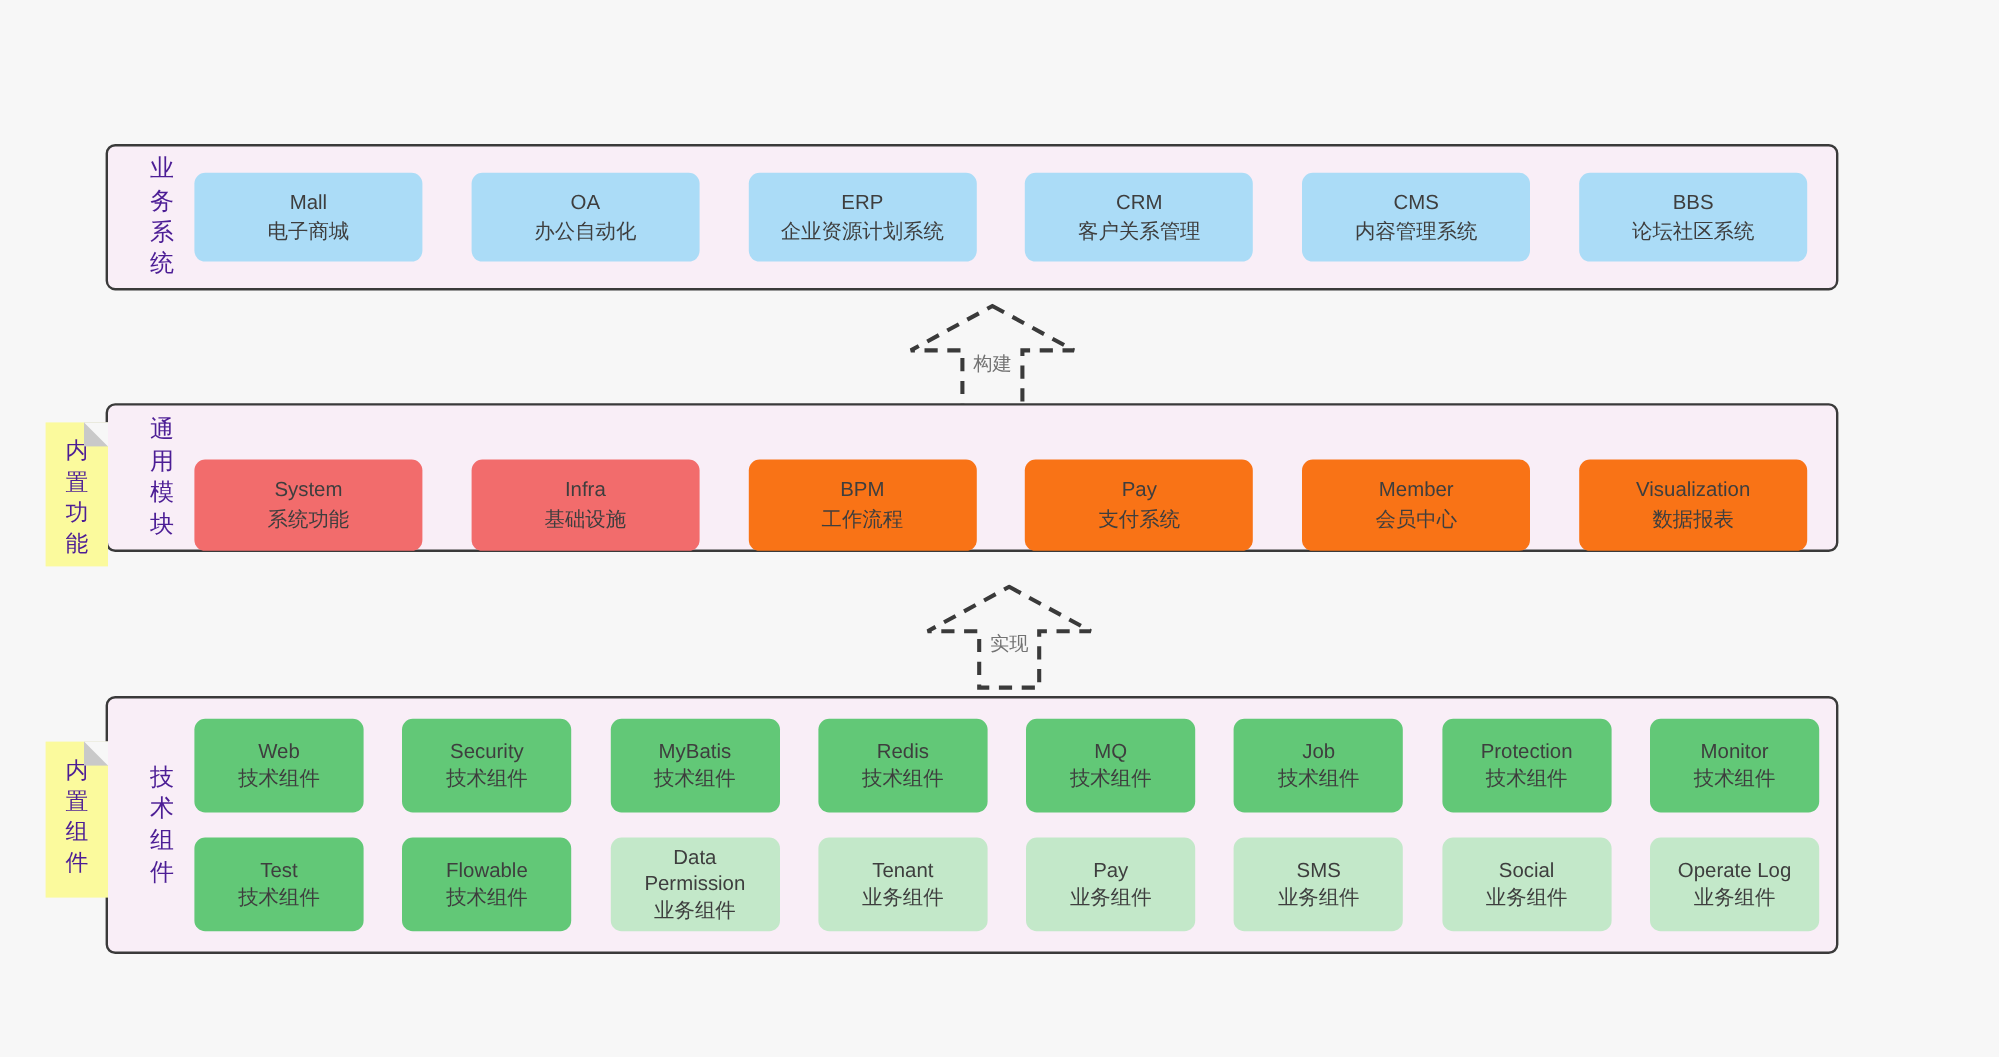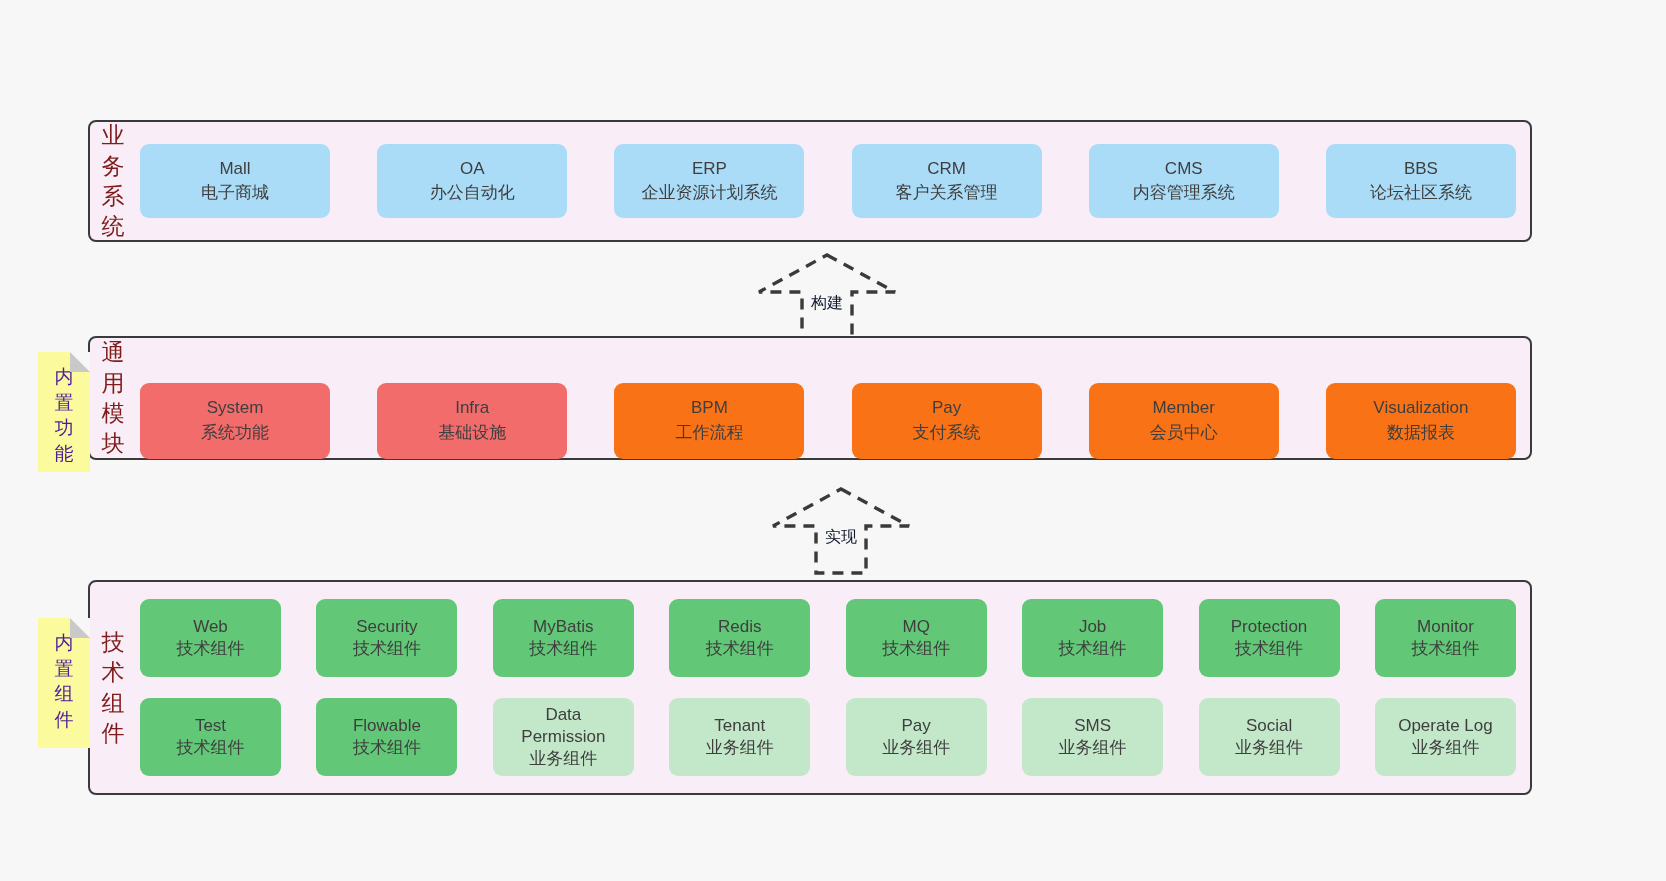--- a/index.html
+++ b/index.html
@@ -7,44 +7,44 @@
   .canvas{position:relative;width:1666px;height:881px;background:#f7f7f7;overflow:hidden;color:#3e3e3e;}
 
   
   .layer{position:absolute;left:88px;width:1444px;background:#f9eef7;border:2px solid #3a3a3a;
          border-radius:8px;box-sizing:border-box;display:flex;align-items:center;z-index:1;}
   .layer-1{top:120px;height:122px;}
   .layer-2{top:336px;height:124px;}
   .layer-3{top:580px;height:215px;}
 
   
-  .vlabel{width:26px;margin-left:10px;font-size:23px;line-height:1.32;text-align:center;
-          word-break:break-all;color:#7f1d1d;flex:0 0 auto;}
-
-  
-  .boxrow{flex:1;display:flex;justify-content:space-between;align-items:center;padding:0 14px 0 14px;}
+  .vlabel{width:26px;margin-left:32px;font-size:20px;line-height:1.32;text-align:center;
+          word-break:break-all;color:#4c1d95;flex:0 0 auto;}
+
+  
+  .boxrow{flex:1;display:flex;justify-content:space-between;align-items:center;padding:0 24px 0 14px;}
   .rows2{flex:1;display:flex;flex-direction:column;gap:21px;padding:0 14px;}
 
   .box{box-sizing:border-box;border-radius:9px;display:flex;flex-direction:column;justify-content:center;
        align-items:center;text-align:center;font-size:17px;line-height:1.42;padding:4px 8px;}
   .w190{width:190px;height:74px;}
   .layer-2 .w190{height:76px;margin-top:45px;}
   .w141{width:141px;height:78px;padding:2px 16px;line-height:1.3;justify-content:center;}
   .blue{background:#abdcf7;}
   .red{background:#f26c6c;}
   .pink{background:#f97316;}
   .green{background:#62c877;}
   .lgreen{background:#c3e8c9;}
   .t,.s{display:block;}
 
   
   .uparrow{position:absolute;width:140px;height:88px;z-index:0;}
   .uparrow svg{position:absolute;inset:0;}
   .arrow-label{position:absolute;left:50%;top:44%;transform:translateX(-50%);background:#f7f7f7;
-               padding:1px 3px;font-size:16px;color:#0f172a;white-space:nowrap;}
+               padding:1px 3px;font-size:16px;color:#737373;white-space:nowrap;}
   .arrow-1{left:757px;top:253px;}
   .arrow-2{left:771px;top:487px;}
 
   
   .sticky{position:absolute;left:38px;width:52px;background:#fbfa9d;z-index:3;
           display:flex;justify-content:center;box-shadow:0 0 0 0;}
   .sticky::before{content:"";position:absolute;top:0;right:0;border-style:solid;
                   border-width:0 20px 20px 0;border-color:#f7f7f7 #f7f7f7 #c9c9c9 #c9c9c9;}
   .sticky-1{top:352px;height:120px;}
   .sticky-2{top:618px;height:130px;}

